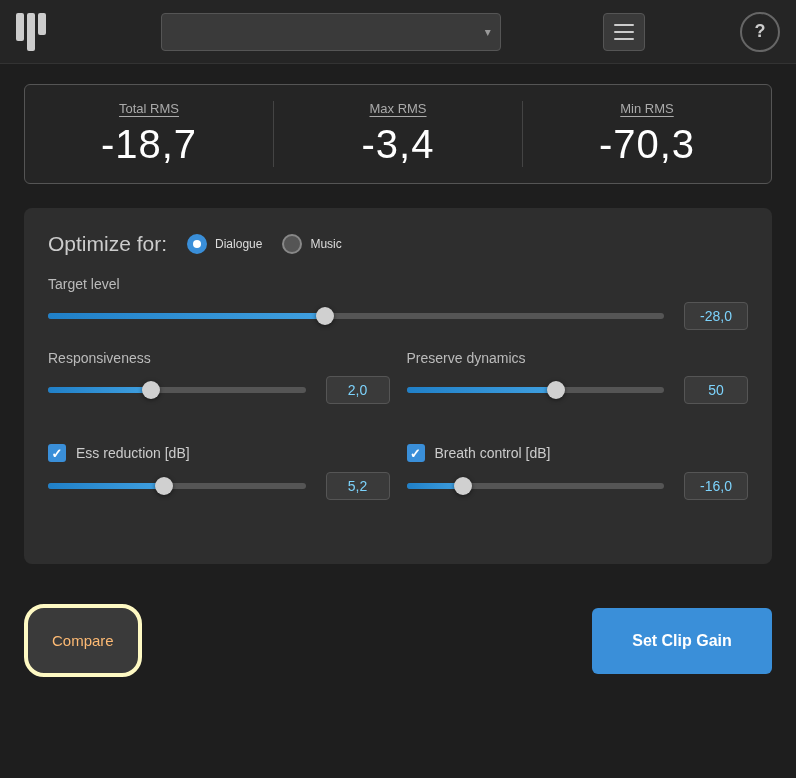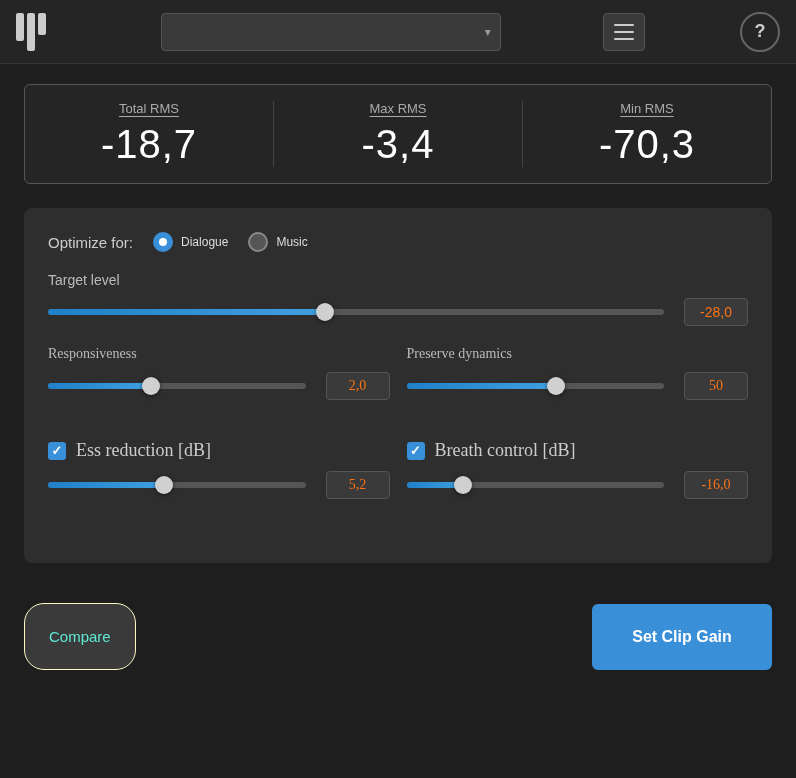--- a/index.html
+++ b/index.html
@@ -149,21 +149,21 @@
     }
 
     
     .optimize-row {
       display: flex;
       align-items: center;
       gap: 20px;
       margin-bottom: 20px;
     }
     .optimize-label {
-      font-size: 15px;
+      font-size: 21px;
       color: #ccc;
     }
     .radio-option {
       display: flex;
       align-items: center;
       gap: 8px;
       cursor: pointer;
     }
     .radio-circle {
       width: 20px;
@@ -237,33 +237,32 @@
       cursor: pointer;
       box-shadow: 0 1px 4px rgba(0,0,0,0.5);
     }
 
     .value-box {
       background: #3a3a3a;
       border: 1px solid #555;
       border-radius: 4px;
       padding: 5px 10px;
       font-size: 14px;
-      color: #f97316;
+      color: #7dd3fc;
       min-width: 64px;
       text-align: center;
       margin-left: 8px;
     }
 
     
     .two-col {
       display: grid;
       grid-template-columns: 1fr 1fr;
       gap: 17px;
       margin-bottom: 20px;
-      font-family: Liberation Serif, serif;
     }
 
     
     .checkbox-section {
       display: flex;
       flex-direction: column;
     }
     .checkbox-row {
       display: flex;
       align-items: center;
@@ -280,37 +279,37 @@
       justify-content: center;
       cursor: pointer;
       flex-shrink: 0;
     }
     .checkbox-check {
       color: #fff;
       font-size: 13px;
       font-weight: bold;
     }
     .checkbox-label {
-      font-size: 18px;
+      font-size: 14px;
       color: #ccc;
     }
 
     
     .bottom-bar {
       display: flex;
       justify-content: space-between;
       align-items: center;
       padding: 20px 24px 16px;
     }
 
     .compare-btn {
       background: #3a3a3a;
-      border: 1px solid #fef9c3;
+      border: 4px solid #fef9c3;
       border-radius: 20px;
-      color: #5eead4;
+      color: #fdba74;
       padding: 24px 24px;
       font-size: 15px;
       cursor: pointer;
     }
 
     .set-clip-gain-btn {
       background: #3a8fd9;
       border: none;
       border-radius: 6px;
       color: #fff;

